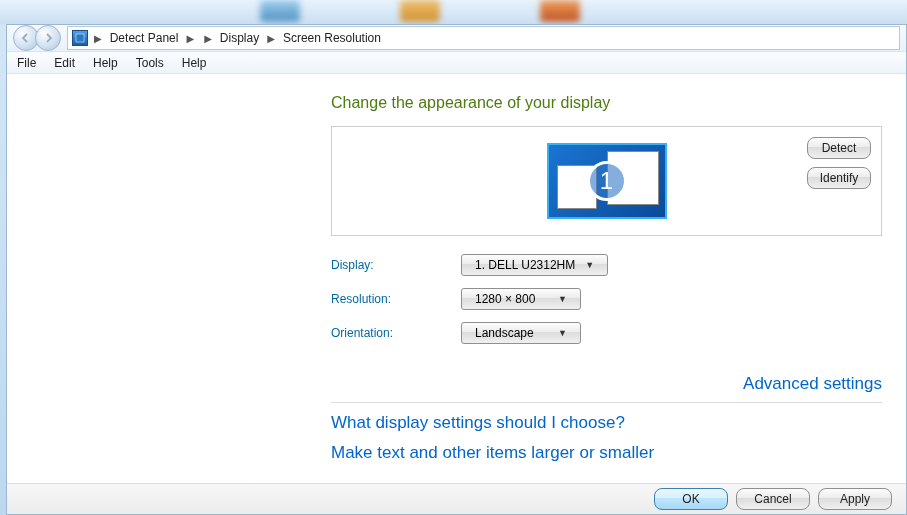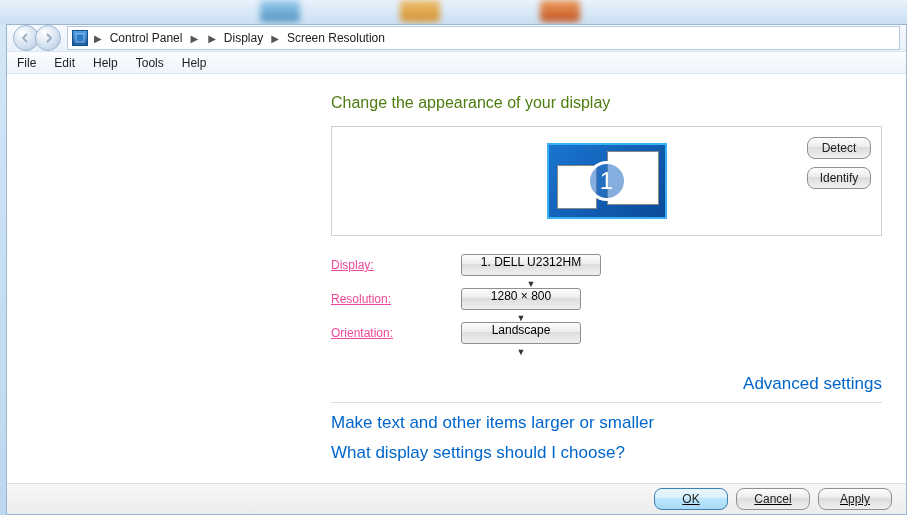--- a/index.html
+++ b/index.html
@@ -178,38 +178,36 @@
     flex-direction:column;
     gap:12px;
     margin-bottom:30px;
   }
   .form-row {
     display:flex;
     align-items:center;
   }
   .form-row label {
     width:130px;
-    color:#ec4899;
-    text-decoration:underline;
+    color:#0369a1;
   }
   .dropdown {
     height:22px;
     min-width:120px;
     background: linear-gradient(#fdfdfd,#ececec 45%,#dcdcdc 46%,#f0f0f0);
     border:1px solid #8e8f8f;
     border-radius:3px;
     font-size:12px;
     font-family:inherit;
-    padding:0 6px;
+    padding:0 13px;
     display:flex;
     align-items:center;
     justify-content:space-between;
     gap:10px;
     cursor:default;
-    flex-direction:column;
   }
   .dropdown .arrow { font-size:9px; color:#333; }
   .adv-row {
     text-align:right;
     margin-bottom:8px;
   }
   .link { color:#0066cc; cursor:pointer; font-size:17px; }
   .divider {
     height:1px;
     background:#dcdcdc;
@@ -218,21 +216,20 @@
   .link-list .link { display:block; margin-bottom:10px; }
   .footer {
     height:54px;
     background: linear-gradient(#f7f7f7,#ececec);
     border-top:1px solid #dcdcdc;
     display:flex;
     align-items:center;
     justify-content:flex-end;
     padding:0 14px;
     gap:8px;
-    text-decoration:underline;
   }
   .footer .win7-btn.primary {
     border:1px solid #3c7fb1;
     background: linear-gradient(#eaf6fd,#d9f0fc 45%,#bee6fd 46%,#a7d9f5);
     min-width:74px;
   }
   .footer .win7-btn { min-width:74px; }
 </style>
 </head>
 <body>
@@ -258,21 +255,21 @@
           </svg>
       </div>
     </div>
     <div class="breadcrumb">
       <div class="bc-icon">
         <svg width="10" height="10" viewBox="0 0 10 10">
             <rect x="1" y="1" width="8" height="8" fill="#2a78c8" stroke="#fff" stroke-width="0.5"></rect>
           </svg>
       </div>
       <span class="bc-sep">▶</span>
-      <span class="bc-item">Control Panel</span>
+      <span class="bc-item">Detect Panel</span>
       <span class="bc-sep">▶</span>
       <span class="bc-sep">▶</span>
       <span class="bc-item">Display</span>
       <span class="bc-sep">▶</span>
       <span class="bc-item">Screen Resolution</span>
     </div>
   </div>
 
   <div class="menu-row">
     <span>File</span>
@@ -322,22 +319,22 @@
               <span class="arrow">▼</span>
             </div>
           </div>
         </div>
 
         <div class="adv-row">
           <span class="link">Advanced settings</span>
         </div>
         <div class="divider"></div>
         <div class="link-list">
+          <span class="link">What display settings should I choose?</span>
           <span class="link">Make text and other items larger or smaller</span>
-          <span class="link">What display settings should I choose?</span>
         </div>
       </div>
     </div>
   </div>
 
   <div class="footer">
     <button class="win7-btn primary">OK</button>
     <button class="win7-btn">Cancel</button>
     <button class="win7-btn">Apply</button>
   </div>

